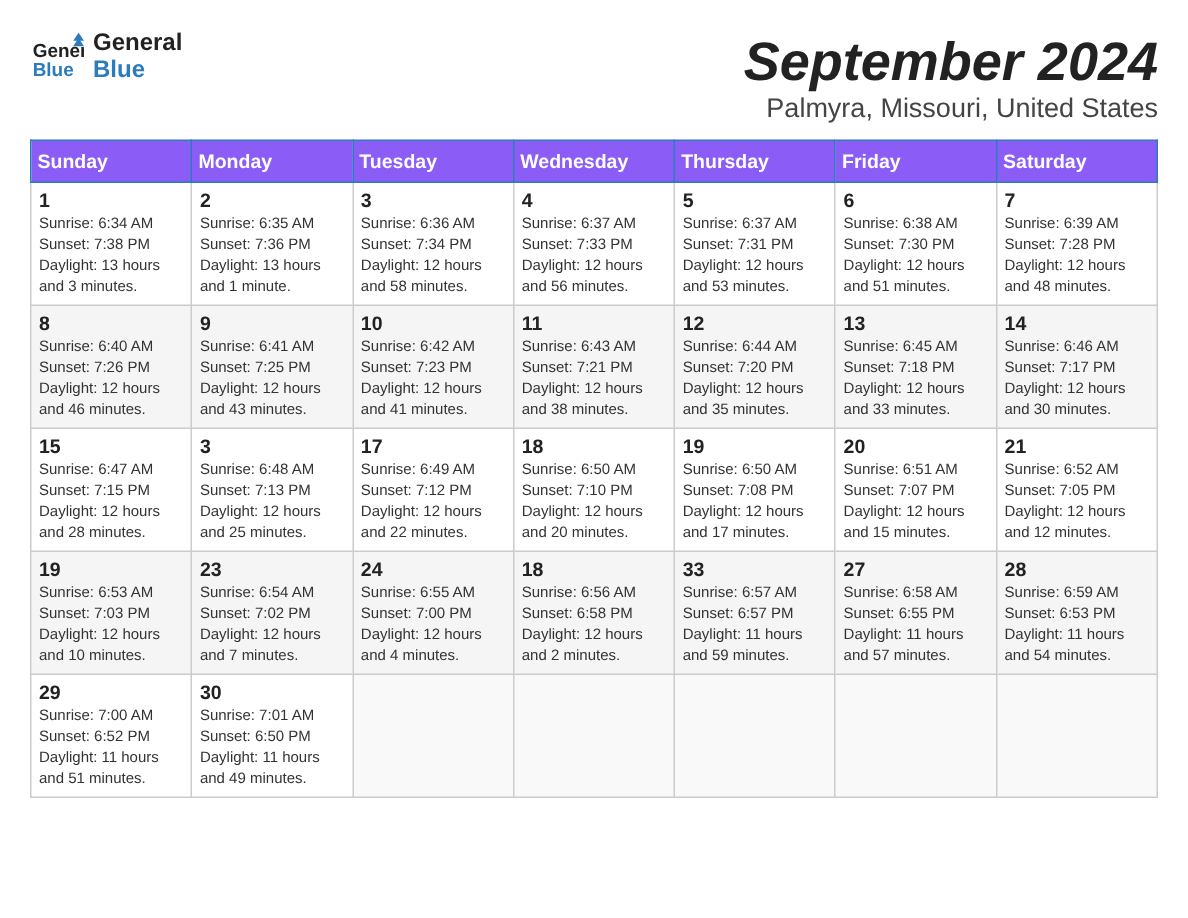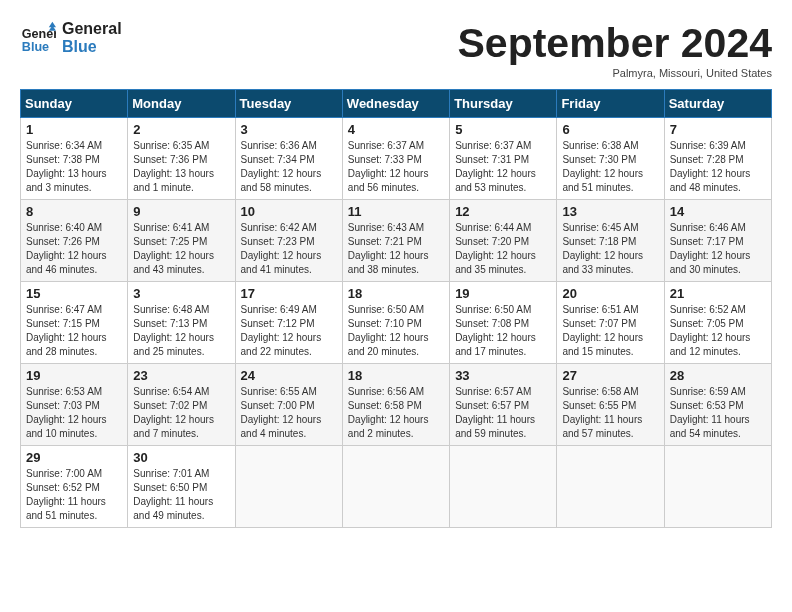--- a/index.html
+++ b/index.html
@@ -22,35 +22,36 @@
       gap: 6px;
     }
     .logo-icon {
       width: 36px;
       height: 36px;
     }
     .title-area {
       text-align: right;
     }
     .month-title {
-      font-size: 41px;
+      font-size: 36px;
       font-weight: bold;
       color: #222;
+      font-style: italic;
     }
     .location {
-      font-size: 11px;
+      font-size: 18px;
       color: #444;
     }
     .calendar-table {
       width: 100%;
       border-collapse: collapse;
       font-size: 11px;
     }
     .calendar-table th {
-      background-color: #0c4a6e;
+      background-color: #8b5cf6;
       color: #fff;
       padding: 6px 4px;
       text-align: left;
       font-size: 13px;
       font-weight: bold;
       border: 1px solid #2b7bbd;
     }
     .calendar-table td {
       vertical-align: top;
       padding: 4px 5px;

